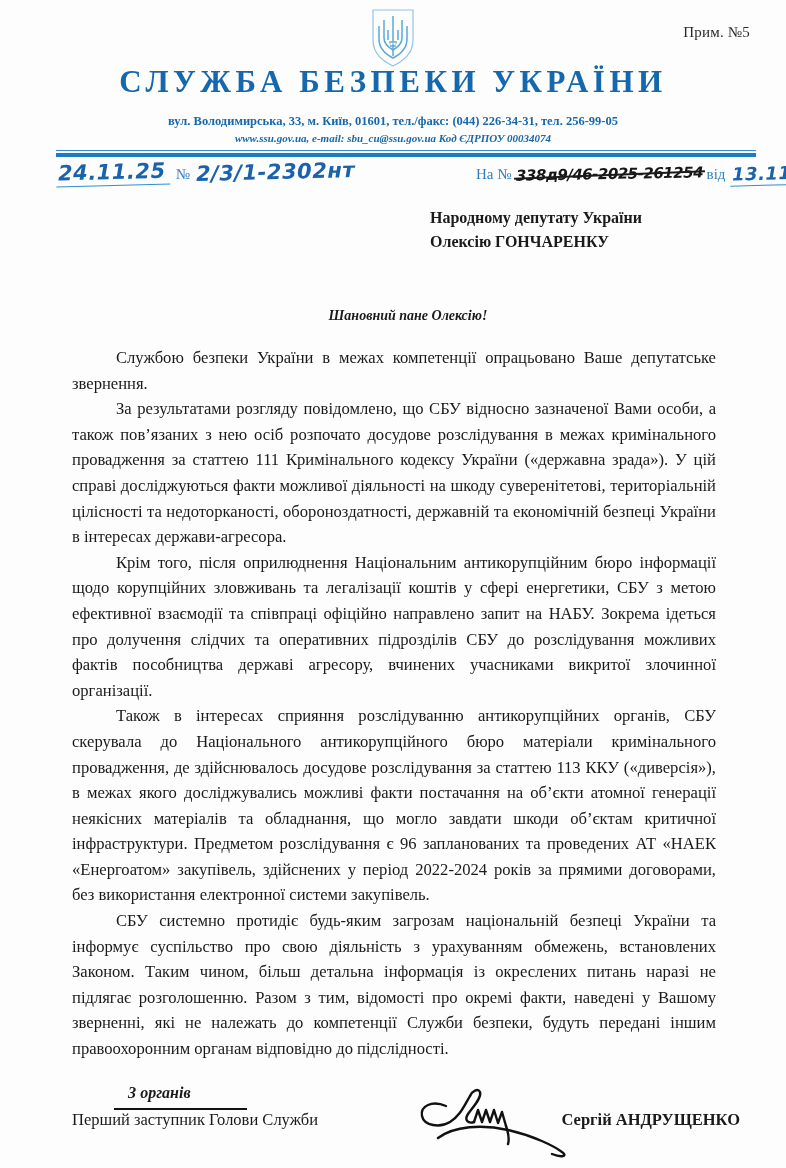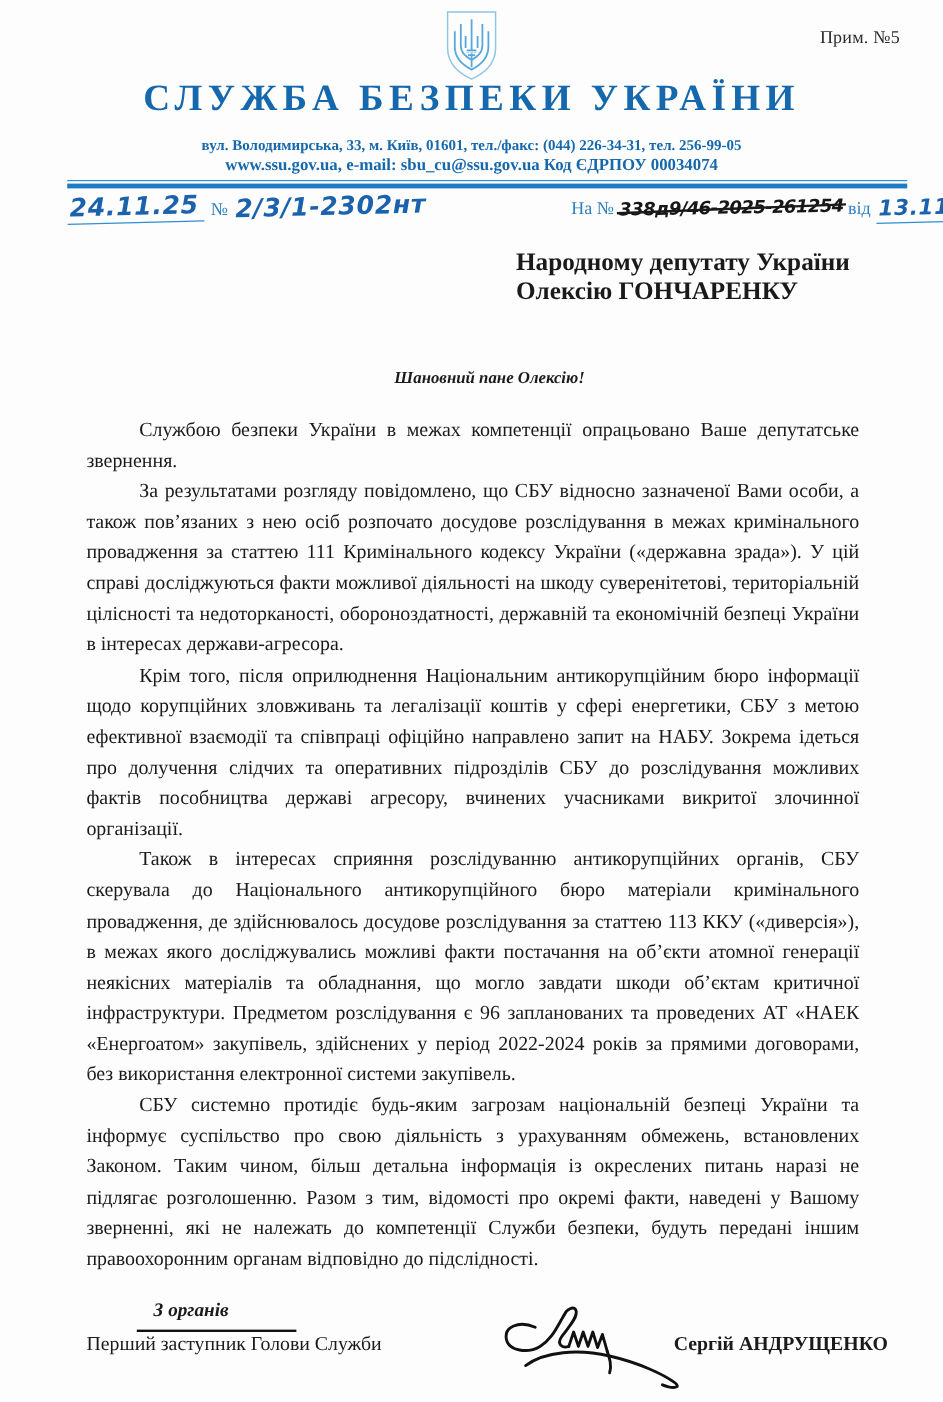--- a/index.html
+++ b/index.html
@@ -59,21 +59,21 @@
     position: absolute;
     top: 113px;
     left: 0;
     right: 0;
     text-align: center;
     color: #1668ad;
     font-size: 12.5px;
     line-height: 17px;
     font-weight: bold;
   }
-  .contacts .line2 { font-size: 14px; }
+  .contacts .line2 { font-size: 11px; font-style: italic; }
 
   
   .rule-thin {
     position: absolute;
     left: 56px;
     right: 30px;
     top: 150px;
     height: 1px;
     background: #2f8fd0;
   }
@@ -153,21 +153,21 @@
     height: 1.6px;
     background: #1a1a1a;
     transform: rotate(-1.2deg);
   }
 
   
   .addressee {
     position: absolute;
     top: 206px;
     left: 430px;
-    font-size: 21px;
+    font-size: 16px;
     font-weight: bold;
     line-height: 24px;
     white-space: nowrap;
   }
 
   
   .subject {
     position: absolute;
     top: 262px;
     left: 80px;

